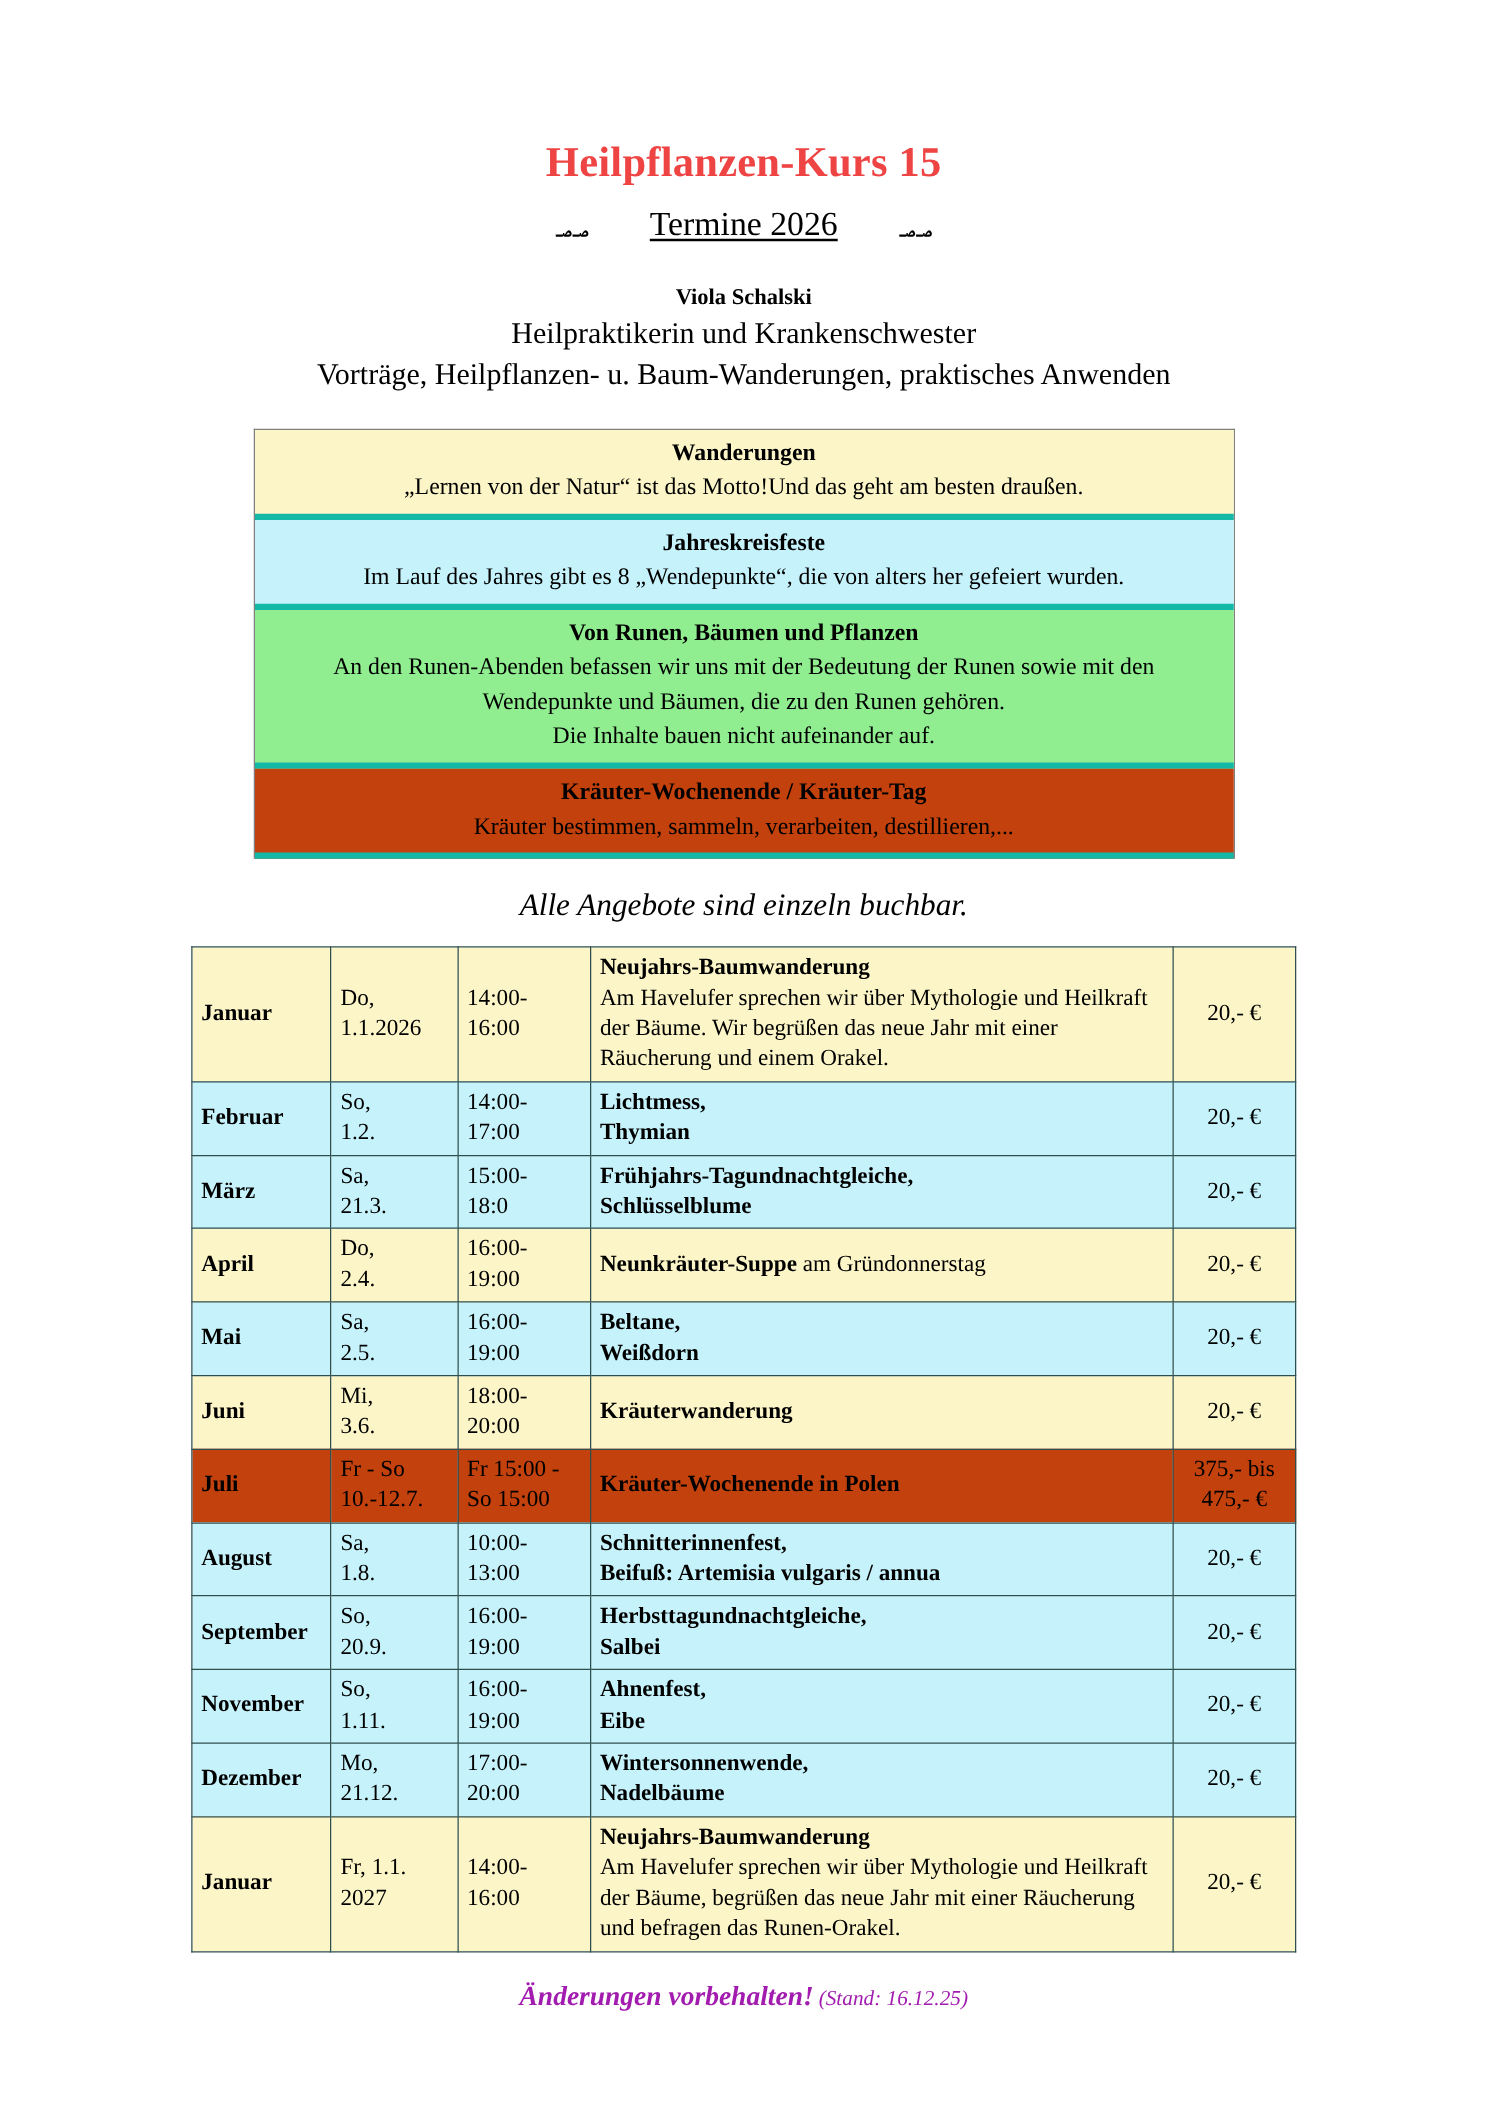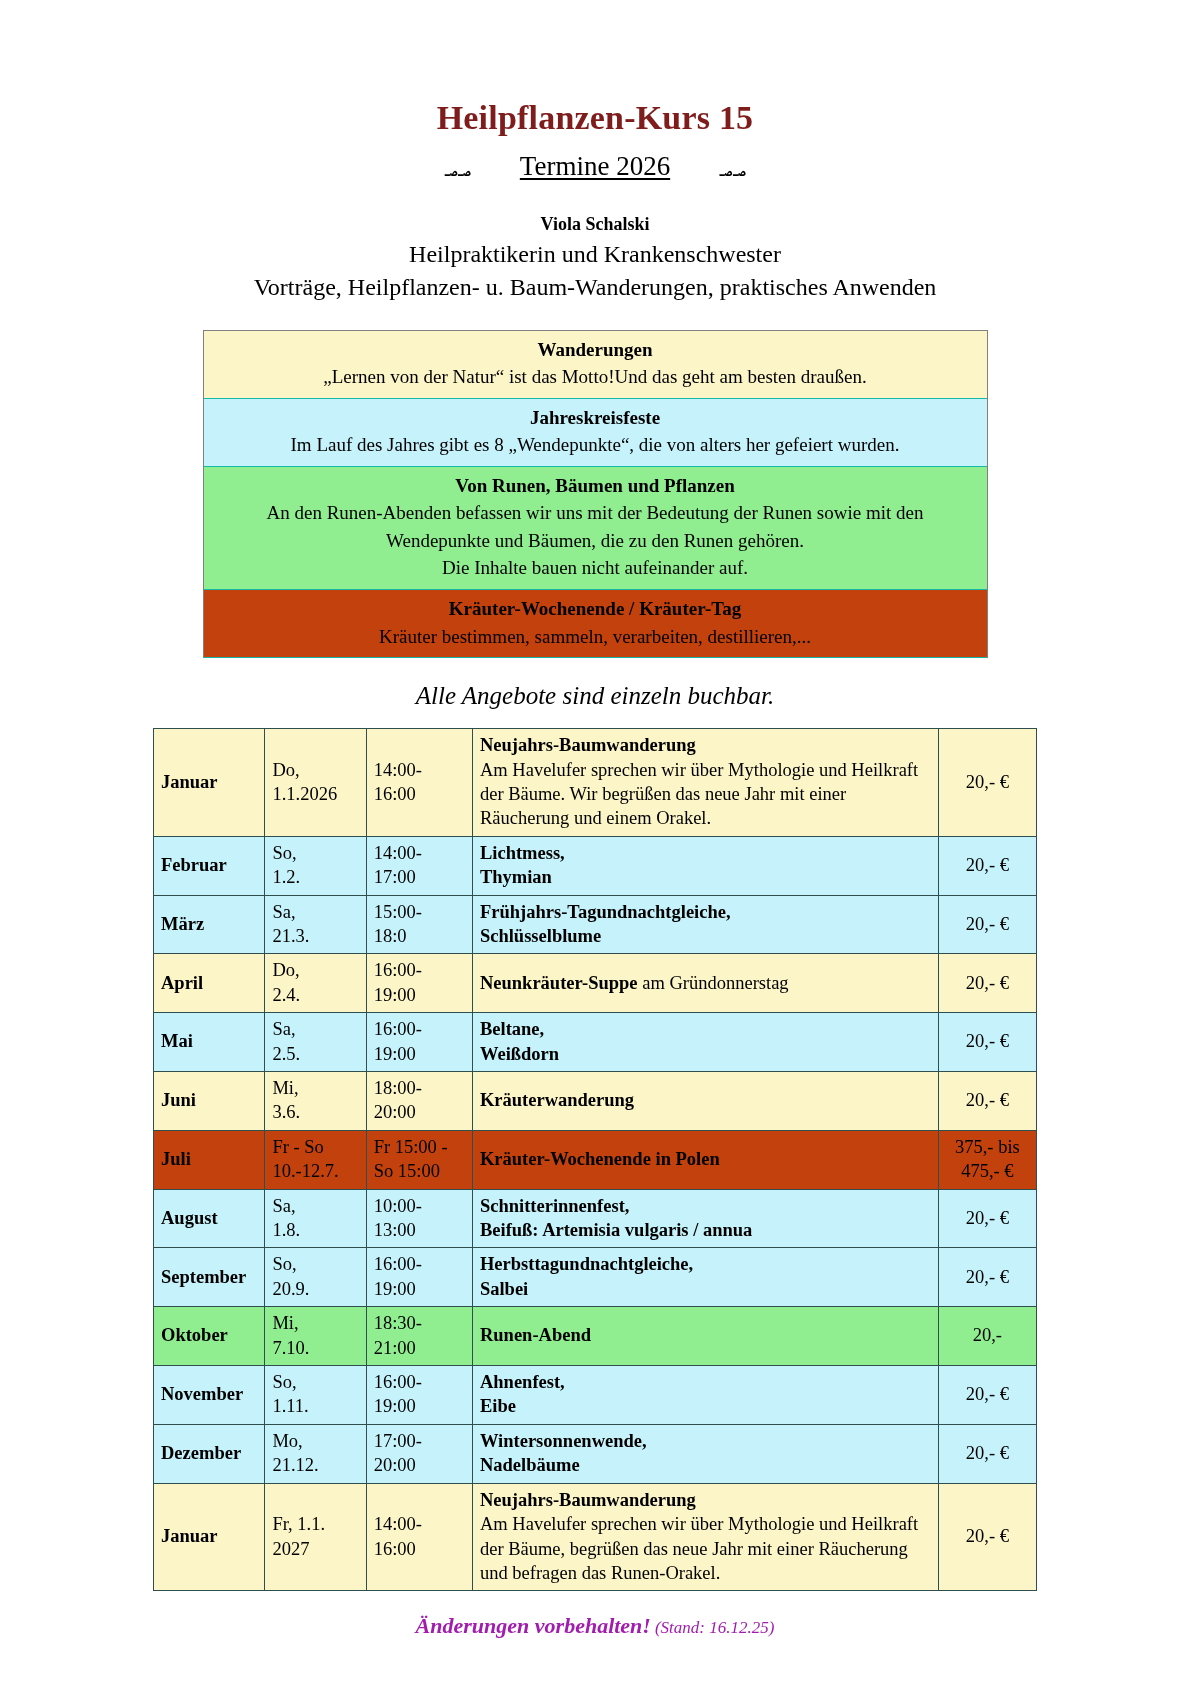--- a/index.html
+++ b/index.html
@@ -21,23 +21,23 @@
     height: 1684px;
     box-sizing: border-box;
     padding: 96px 100px 0 100px;
   }
 
   
   .doc-title {
     text-align: center;
     font-size: 34px;
     font-weight: bold;
-    color: #7f1d1d;
+    color: #ef4444;
     letter-spacing: 0.2px;
-    margin: 3px 0 14px 0;
+    margin: 16px 0 14px 0;
     line-height: 1.1;
   }
   .subtitle-row {
     text-align: center;
     font-size: 27px;
     margin: 0 0 30px 0;
     line-height: 1.2;
     white-space: nowrap;
   }
   .ornament {
@@ -74,21 +74,21 @@
 
   
   .info-boxes {
     width: 785px;
     margin: 0 auto 0 auto;
     border: 1px solid #808080;
     border-bottom: none;
     box-sizing: border-box;
   }
   .info-box {
-    border-bottom: 1px solid #14b8a6;
+    border-bottom: 5px solid #14b8a6;
     text-align: center;
     padding: 5px 8px 7px 8px;
     box-sizing: border-box;
   }
   .info-box .ib-title {
     font-size: 19px;
     font-weight: bold;
     line-height: 1.45;
   }
   .info-box .ib-text {
@@ -268,27 +268,20 @@
           <td class="c-desc"><span class="desc-title">Schnitterinnenfest,<br>Beifuß: Artemisia vulgaris / annua</span></td>
           <td class="c-price">20,- €</td>
         </tr>
         <tr class="bg-blue">
           <td class="c-month">September</td>
           <td class="c-date">So,<br>20.9.</td>
           <td class="c-time">16:00-<br>19:00</td>
           <td class="c-desc"><span class="desc-title">Herbsttagundnachtgleiche,<br>Salbei</span></td>
           <td class="c-price">20,- €</td>
         </tr>
-        <tr class="bg-green">
-          <td class="c-month">Oktober</td>
-          <td class="c-date">Mi,<br>7.10.</td>
-          <td class="c-time">18:30-<br>21:00</td>
-          <td class="c-desc"><span class="desc-title">Runen-Abend</span></td>
-          <td class="c-price">20,-</td>
-        </tr>
         <tr class="bg-blue">
           <td class="c-month">November</td>
           <td class="c-date">So,<br>1.11.</td>
           <td class="c-time">16:00-<br>19:00</td>
           <td class="c-desc"><span class="desc-title">Ahnenfest,<br>Eibe</span></td>
           <td class="c-price">20,- €</td>
         </tr>
         <tr class="bg-blue">
           <td class="c-month">Dezember</td>
           <td class="c-date">Mo,<br>21.12.</td>

